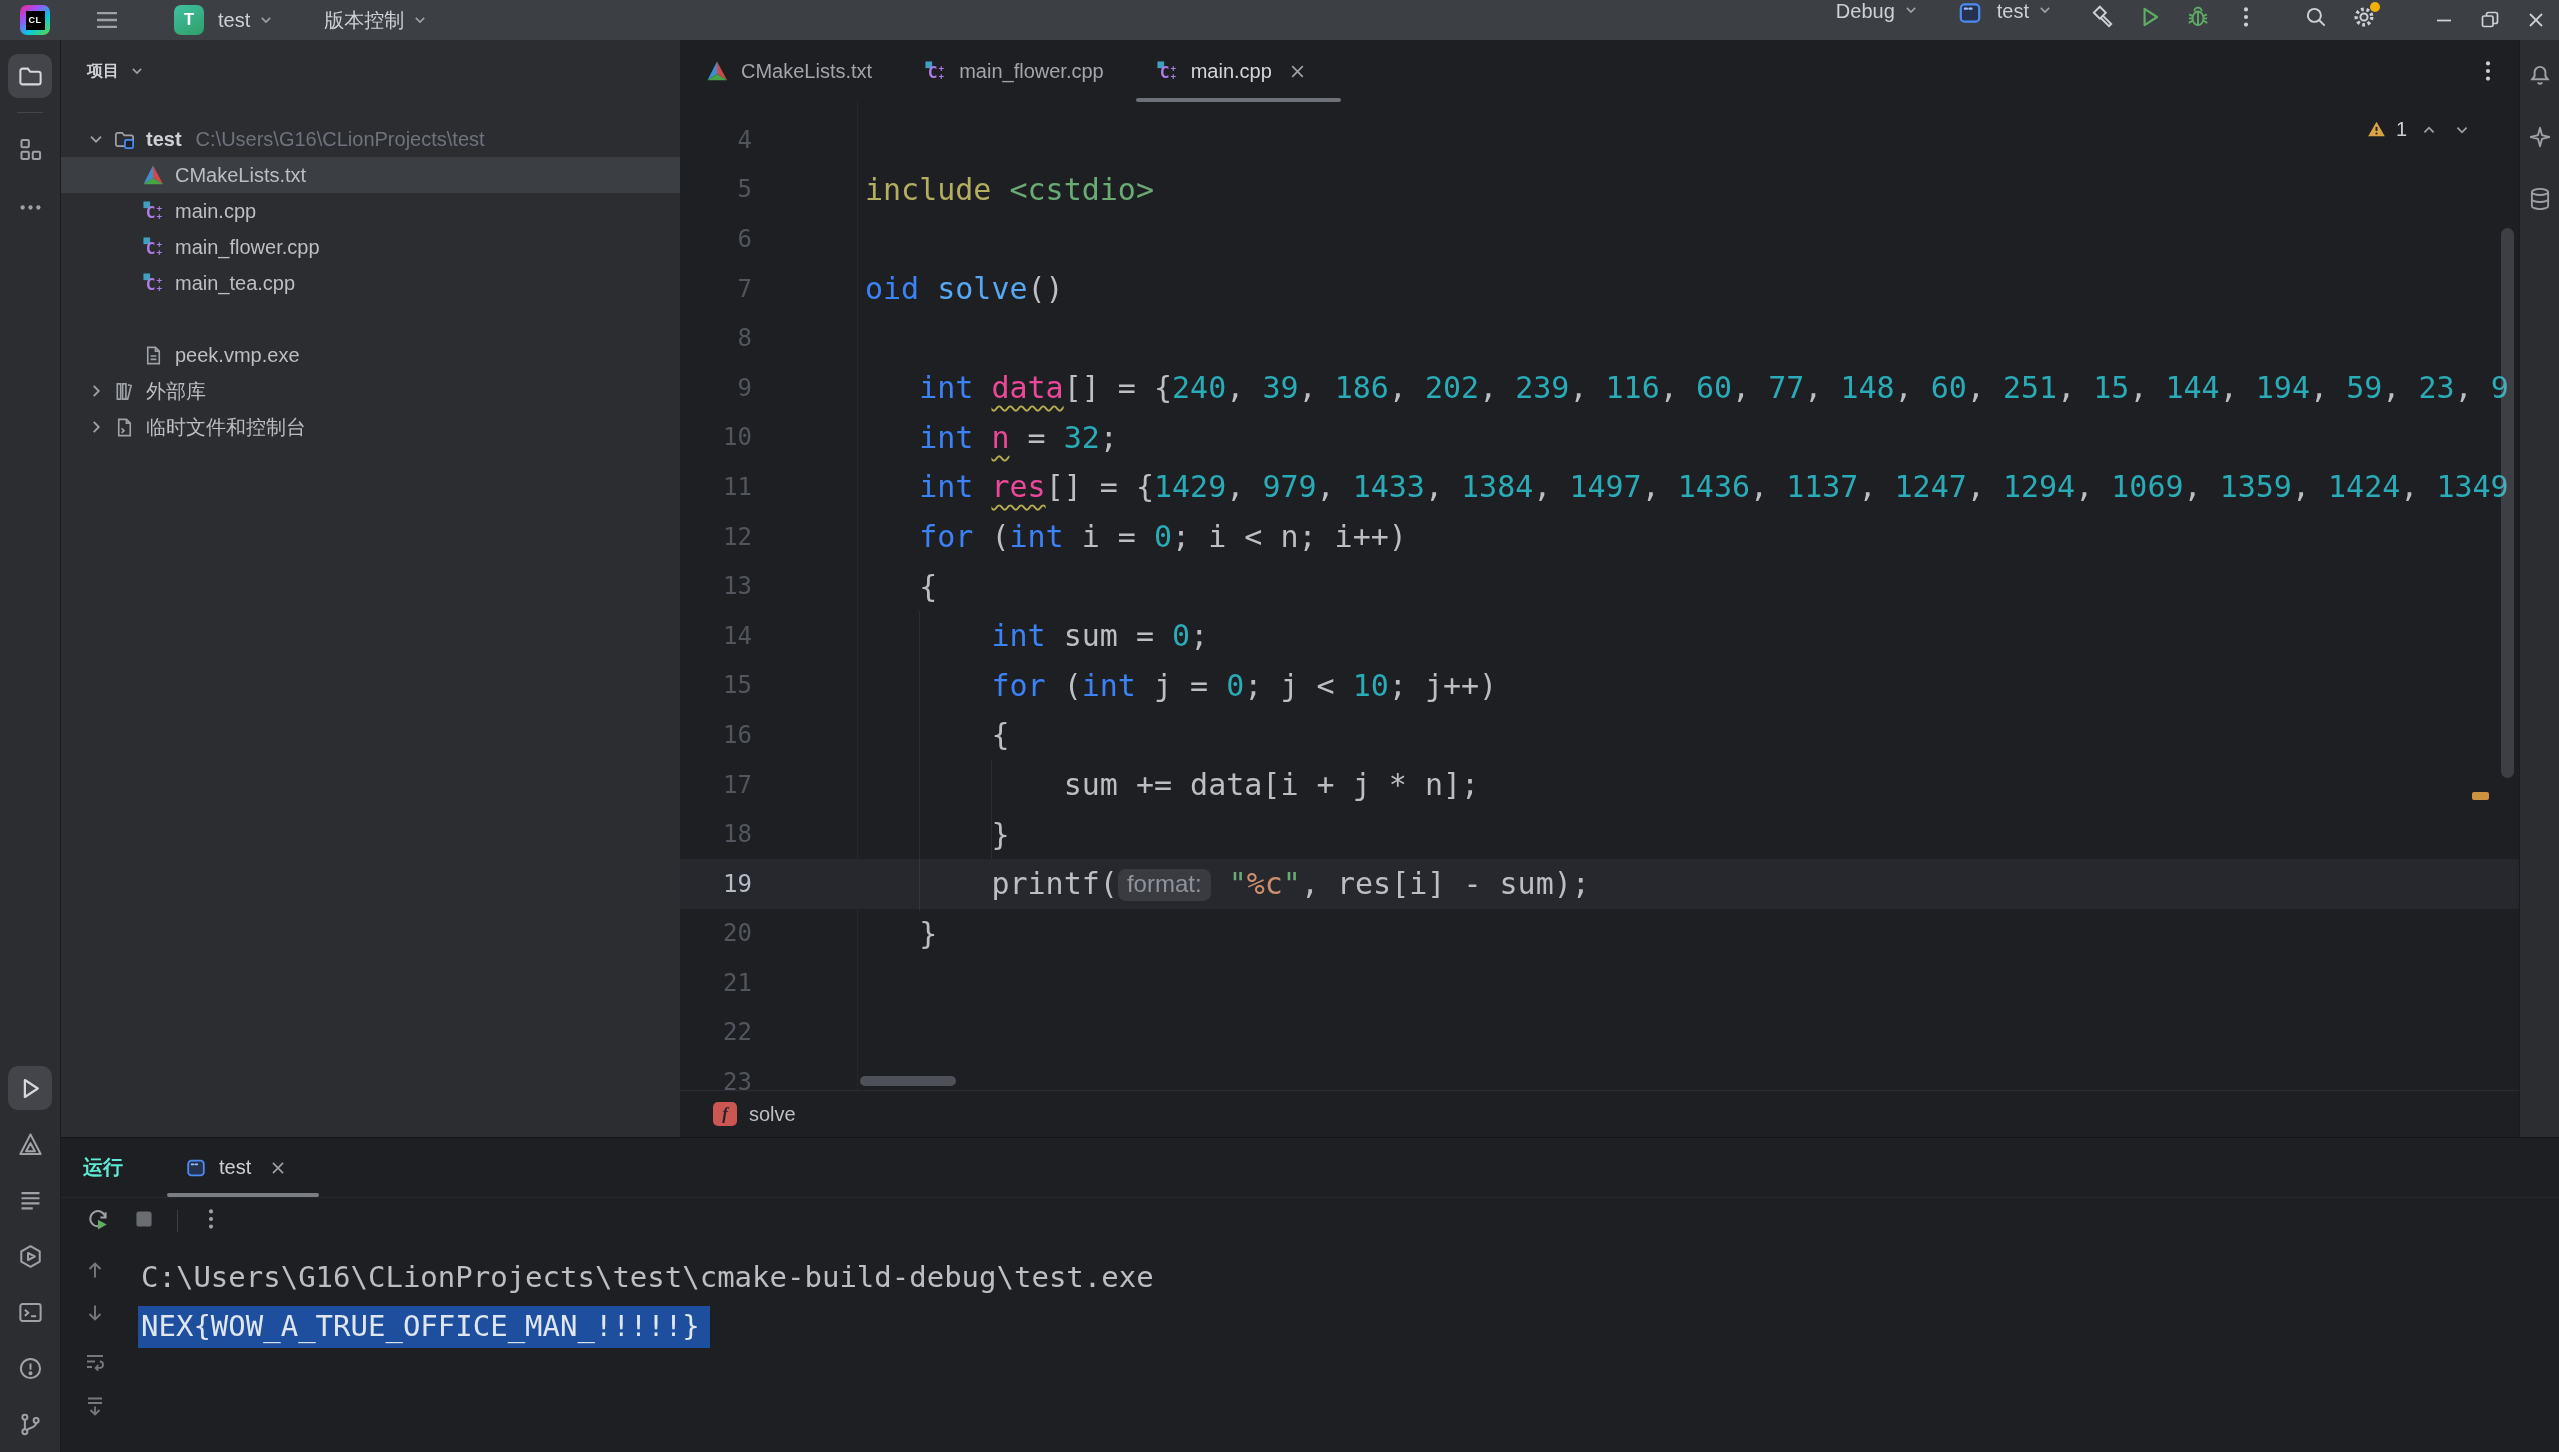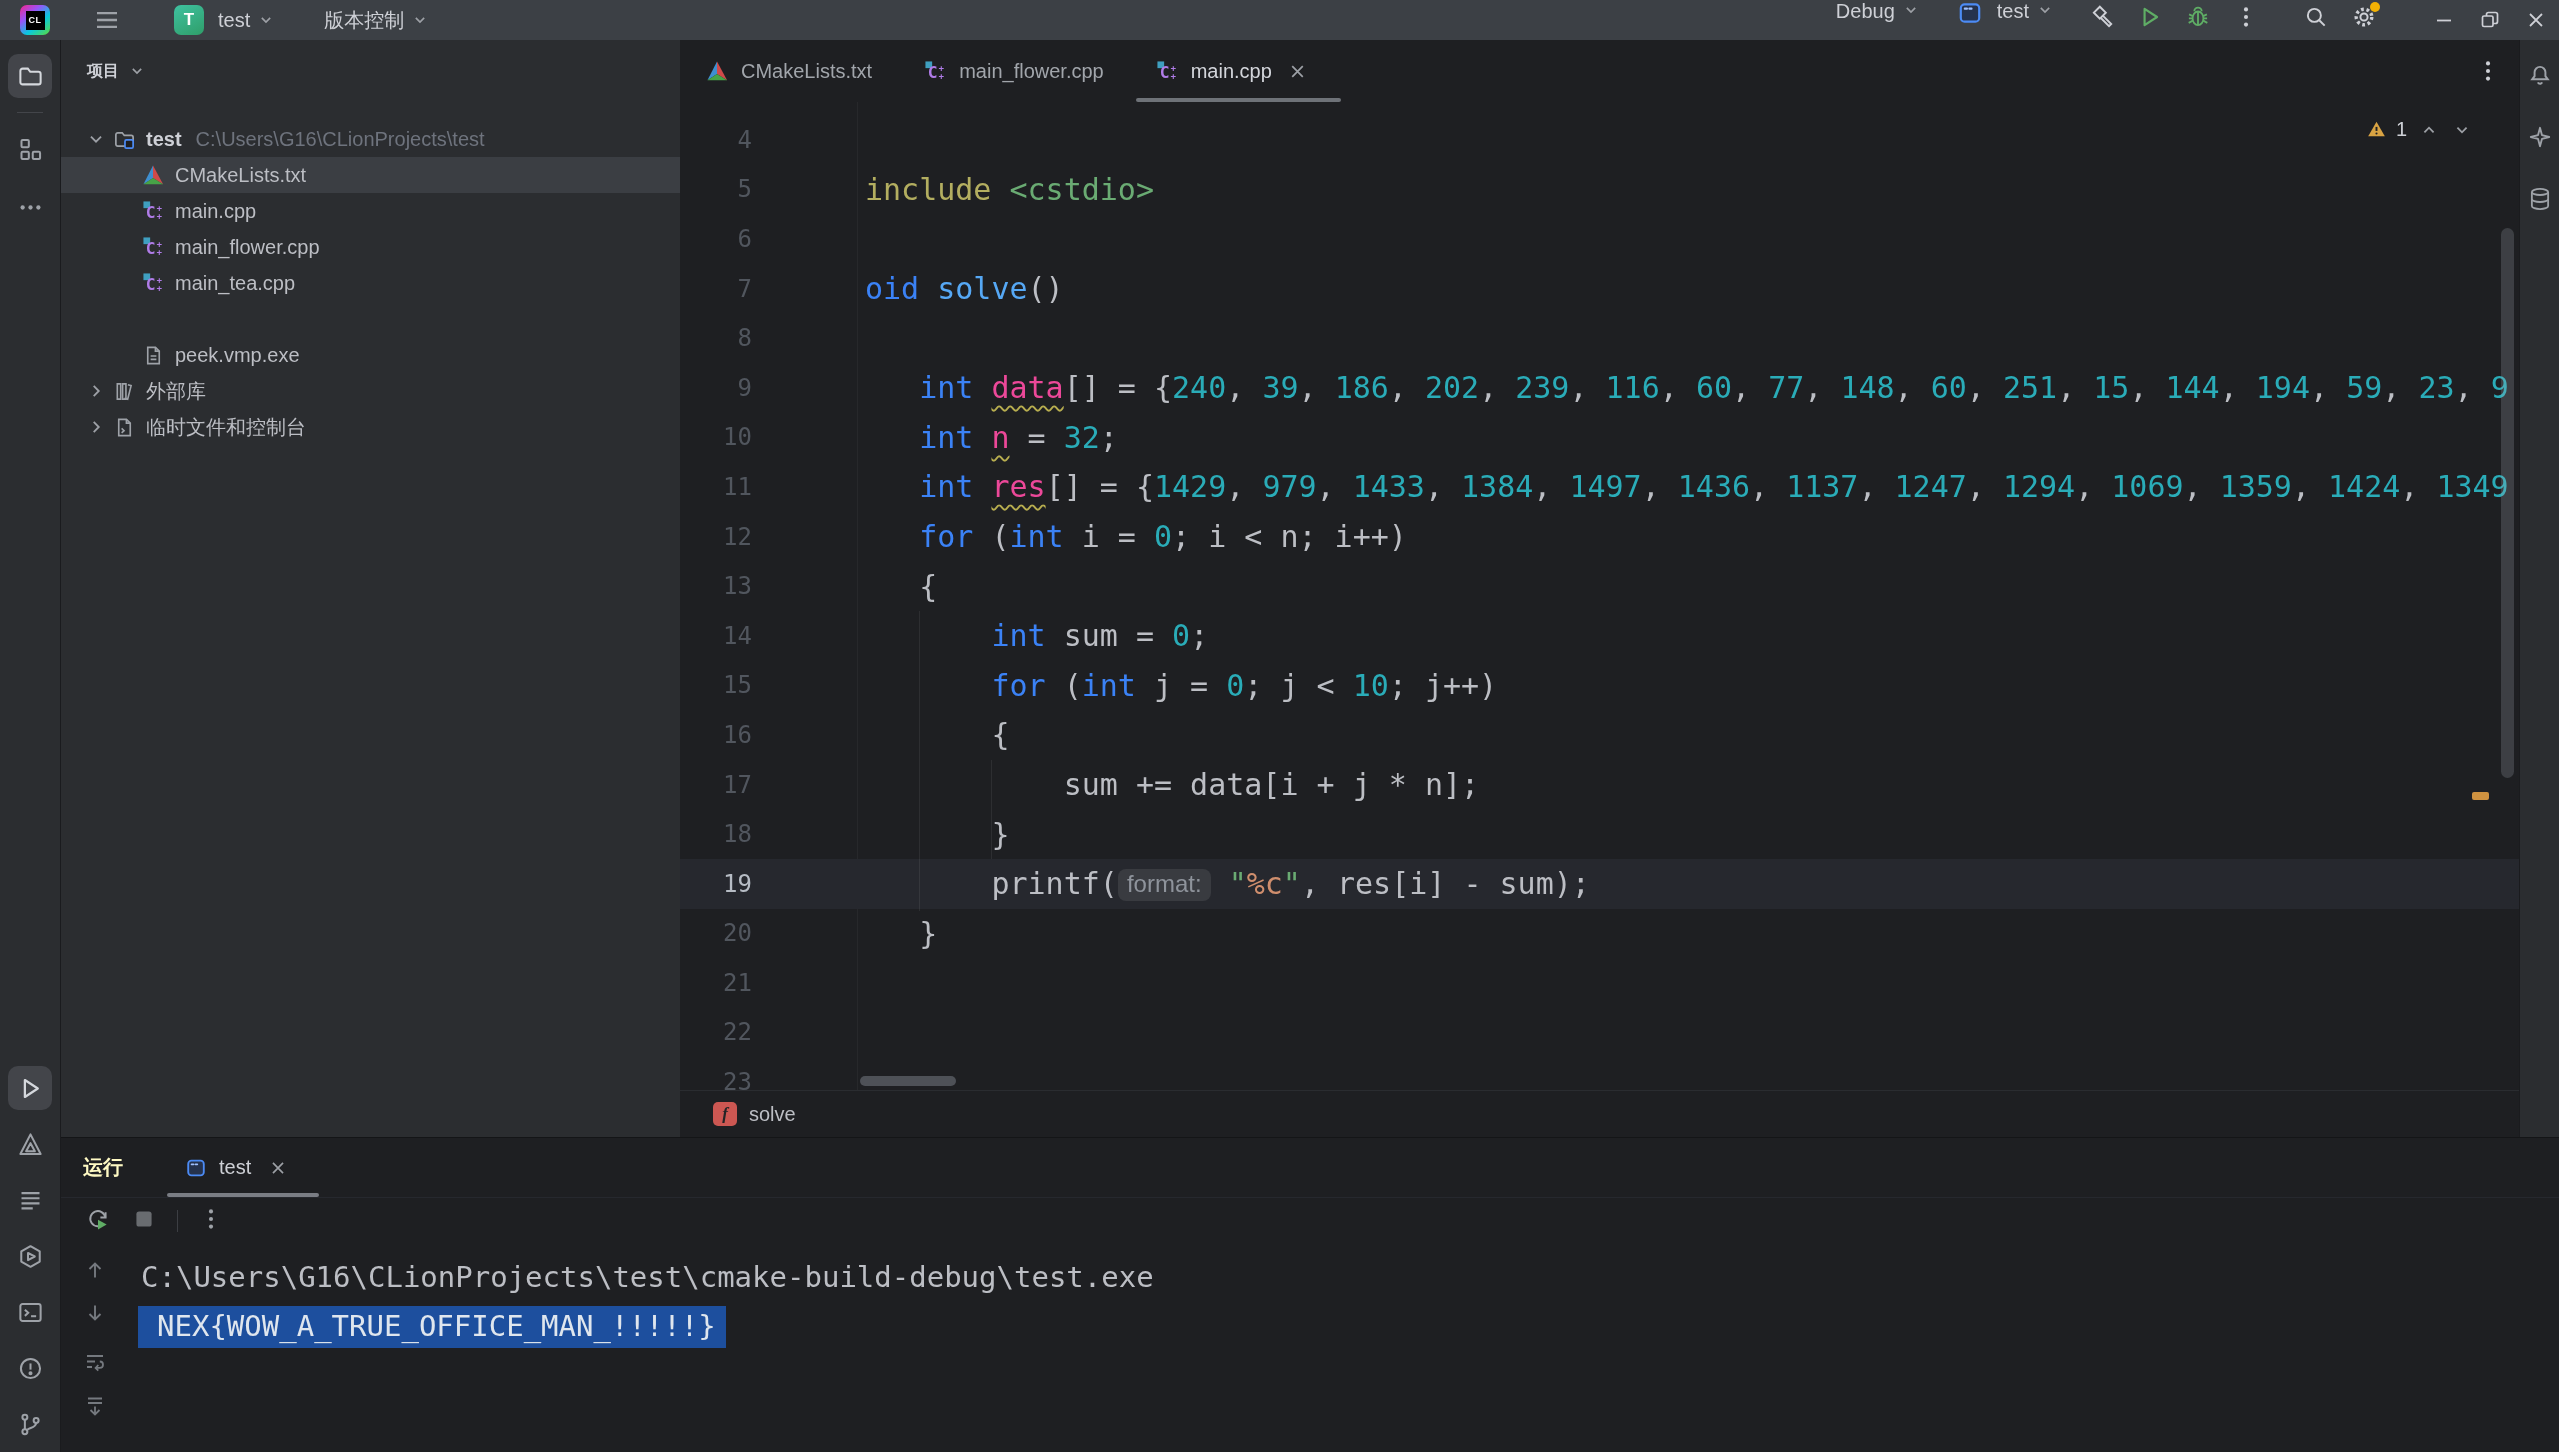--- a/index.html
+++ b/index.html
@@ -97,35 +97,35 @@
   #breadcrumb-bar .bc-label{margin-left:12px;font-size:20px;color:#bcbec4;}
 
   
   #right-strip{position:absolute;right:0;top:40px;width:40px;height:1097px;background:#2b2d30;border-left:1px solid #1a1b1e;
                display:flex;flex-direction:column;align-items:center;padding-top:22px;box-sizing:border-box;gap:32px;}
   #right-strip .ic{width:26px;height:26px;}
 
   
   #bottom-panel{position:absolute;left:61px;top:1137px;right:0;bottom:0;background:#1e1f22;border-top:1px solid #141517;}
   #bp-header{height:59px;display:flex;align-items:center;border-bottom:1px solid #26282e;}
-  #bp-title{margin-left:22px;font-size:20px;font-weight:bold;color:#fef9c3;}
+  #bp-title{margin-left:22px;font-size:20px;font-weight:bold;color:#5eead4;}
   .bp-tab{height:100%;display:flex;align-items:center;margin-left:42px;padding:0 20px;position:relative;font-size:20px;color:#ced0d6;}
   .bp-tab .ic{width:22px;height:22px;margin-right:12px;}
   .bp-tab:after{content:"";position:absolute;left:2px;right:2px;bottom:0;height:4px;border-radius:2px;background:#7a7d84;}
   .bp-tab .tab-close{margin-left:16px;}
   #bp-toolbar{height:46px;display:flex;align-items:center;padding-left:24px;gap:20px;}
   #bp-toolbar .ic{width:26px;height:26px;}
   .vdiv{width:1px;height:22px;background:#3c3e43;}
   #console{position:absolute;left:0;top:106px;right:0;bottom:0;}
   #console-gutter{position:absolute;left:0;top:0;width:64px;bottom:0;}
   #console-gutter .ic{position:absolute;left:22px;width:24px;height:24px;color:#75797f;}
   #console-lines{position:absolute;left:80px;top:8px;right:10px;bottom:0;
                  font-family:"DejaVu Sans Mono","Liberation Mono",monospace;font-size:29px;}
   .conline{height:50px;display:flex;align-items:center;white-space:pre;color:#bcbec4;}
-  .consel{background:#1d4f9e;color:#dfe6ee;padding:3px 10px 5px 19px;margin-left:-3px;}
+  .consel{background:#1d4f9e;color:#dfe6ee;padding:3px 10px 5px 3px;margin-left:-3px;}
 </style>
 </head>
 <body>
 
 <div id="titlebar">
   <span class="cl-logo">
       <span class="cl-in">CL</span>
     </span>
   <span class="ic tb-burger">
       <svg viewBox="0 0 24 24" fill="none" stroke="currentColor" stroke-width="1.9">

